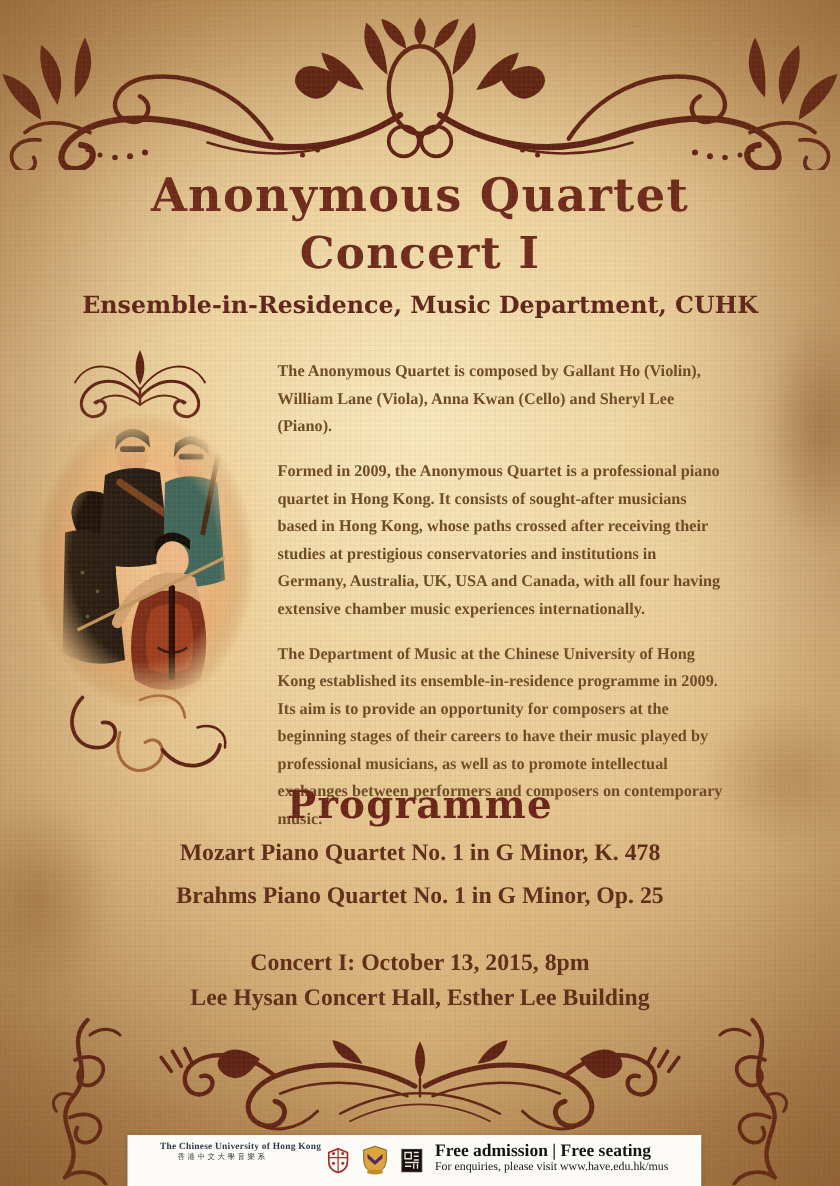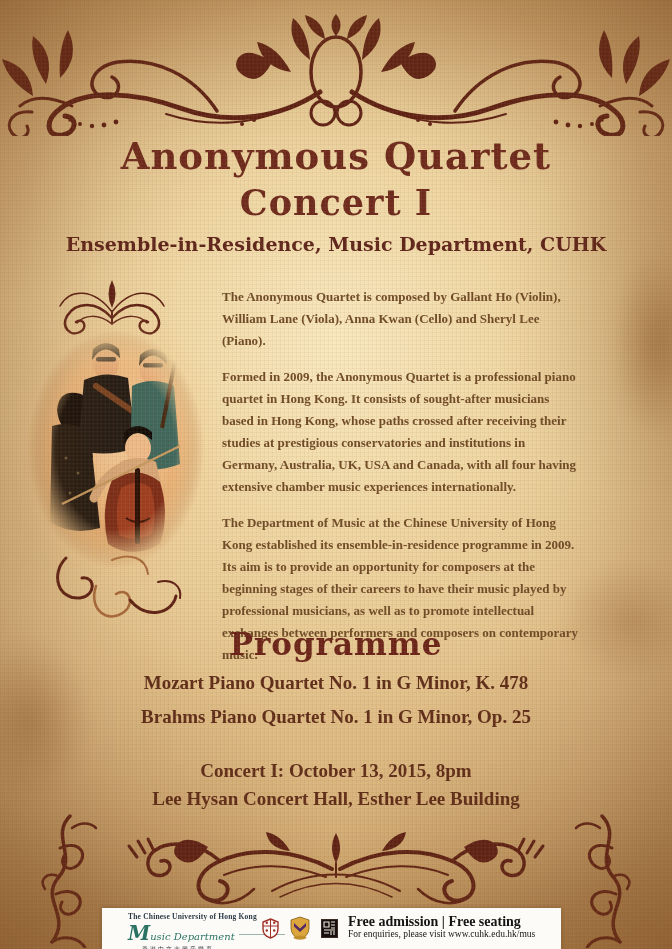--- a/index.html
+++ b/index.html
@@ -261,23 +261,20 @@
       <path d="M50,80 C67,72 81,84 71,96 C63,105 50,98 56,88" stroke-width="3"></path>
       <path d="M46,128 C58,120 74,124 79,134" stroke-width="3"></path>
       <path d="M52,62 C40,58 33,66 39,75" stroke-width="2.5"></path>
       <path d="M66,14 C74,8 84,8 90,14" stroke-width="2.5"></path>
     </g>
   </svg>
 
   <div class="footer">
     <div class="f-left">
       <div class="uni">The Chinese University of Hong Kong</div>
-      <div class="dept">
-        <span class="m">M</span><span class="rest">usic Department</span><span class="rule"></span>
-      </div>
       <div class="chin">香港中文大學音樂系</div>
     </div>
     <div class="f-logos">
       <svg width="17" height="21" viewBox="0 0 17 21">
         <path d="M8.5,1 L16,4 V11 Q16,18 8.5,20 Q1,18 1,11 V4 Z" fill="#fdfbf7" stroke="#a03028" stroke-width="1.4"></path>
         <path d="M8.5,1 V20 M1,8 H16" stroke="#a03028" stroke-width="1"></path>
         <circle cx="4.8" cy="4.8" r="1.2" fill="#a03028"></circle>
           <circle cx="12.2" cy="4.8" r="1.2" fill="#a03028"></circle>
         <circle cx="4.8" cy="12.5" r="1.2" fill="#a03028"></circle>
           <circle cx="12.2" cy="12.5" r="1.2" fill="#a03028"></circle>
@@ -287,19 +284,19 @@
         <path d="M4,7 L10,12.5 L16,7 L16,10.5 L10,16 L4,10.5 Z" fill="#512a66"></path>
         <ellipse cx="10" cy="21.5" rx="6.5" ry="2" fill="#c08f2a"></ellipse>
       </svg>
       <svg width="17" height="19" viewBox="0 0 17 19">
         <rect x="0.5" y="0.5" width="16" height="18" fill="#181010" stroke="#3a2a22" stroke-width="1"></rect>
         <path d="M3,3 h5 v5 h-5 z M10,3 h4 M10,6 h4 M10,9 h4 M3,11 h11 M3,14 h5 M10,12 v4 M13,12 v4" stroke="#efe8da" stroke-width="1.1" fill="none"></path>
       </svg>
     </div>
     <div class="f-right">
       <div class="adm">Free admission | Free seating</div>
-      <div class="enq">For enquiries, please visit www.cuhk.edu.hk/mus</div>
+      <div class="enq">For enquiries, please visit www.have.edu.hk/mus</div>
     </div>
   </div>
 
   <div class="linen"></div>
   <div class="vignette"></div>
 </div>
 
 </body></html>

